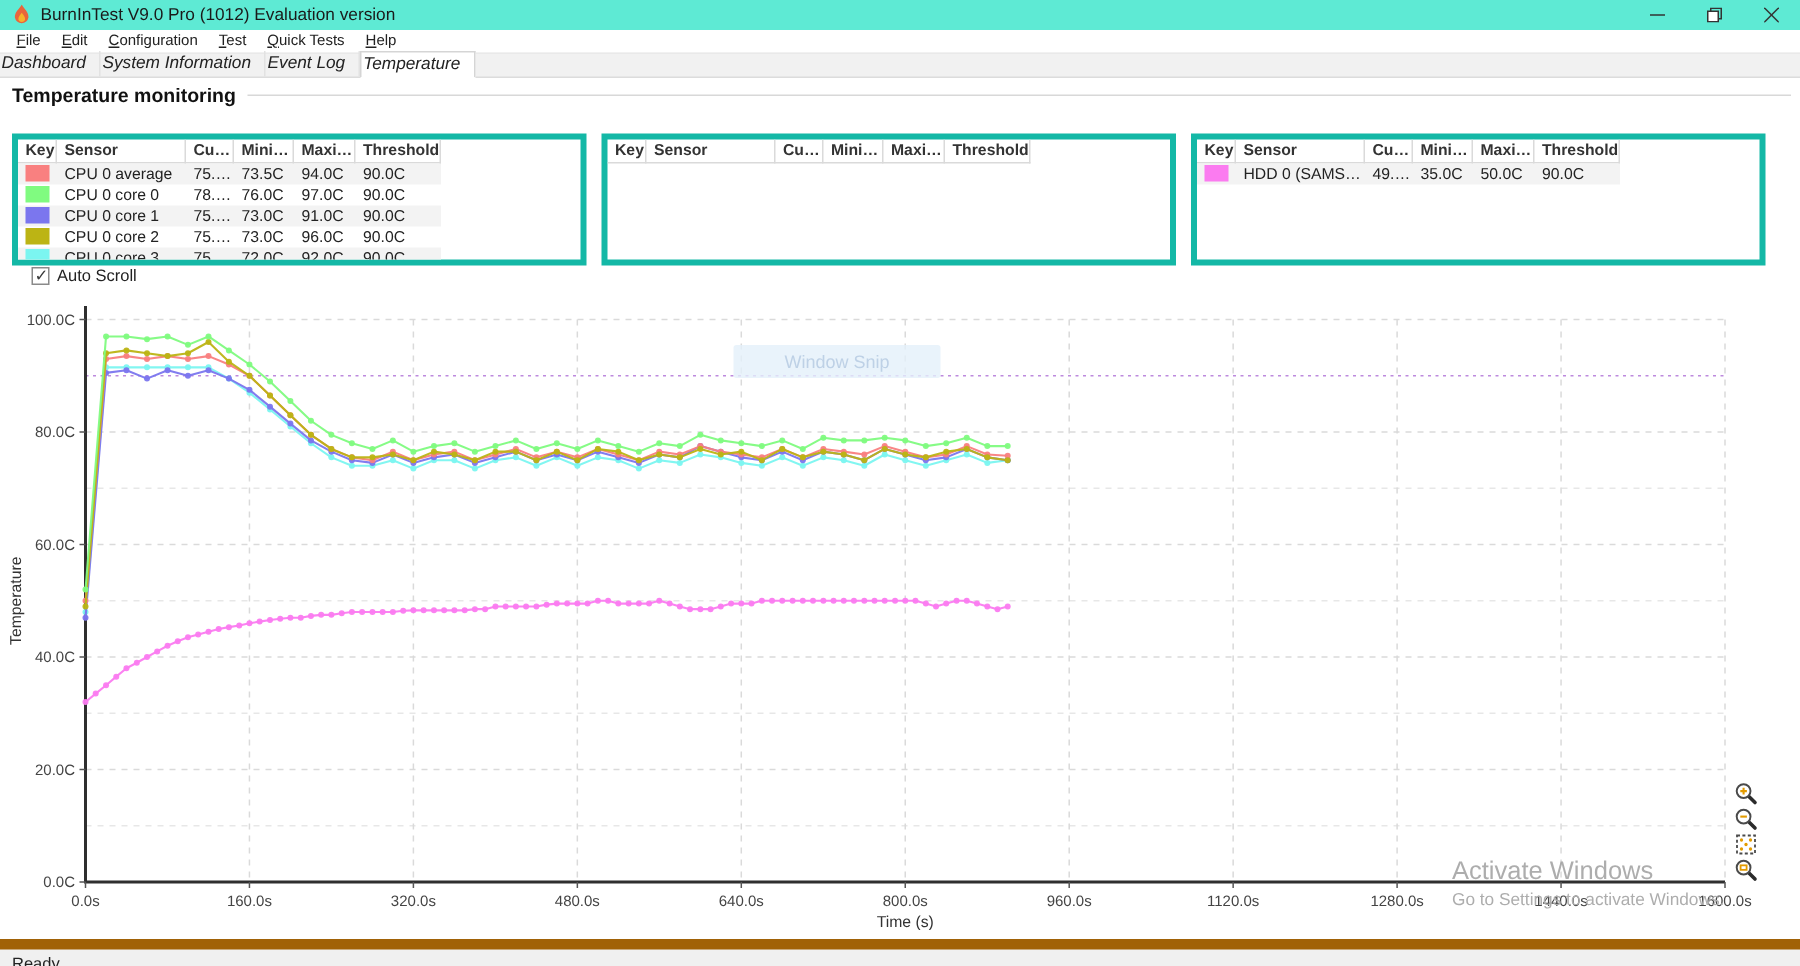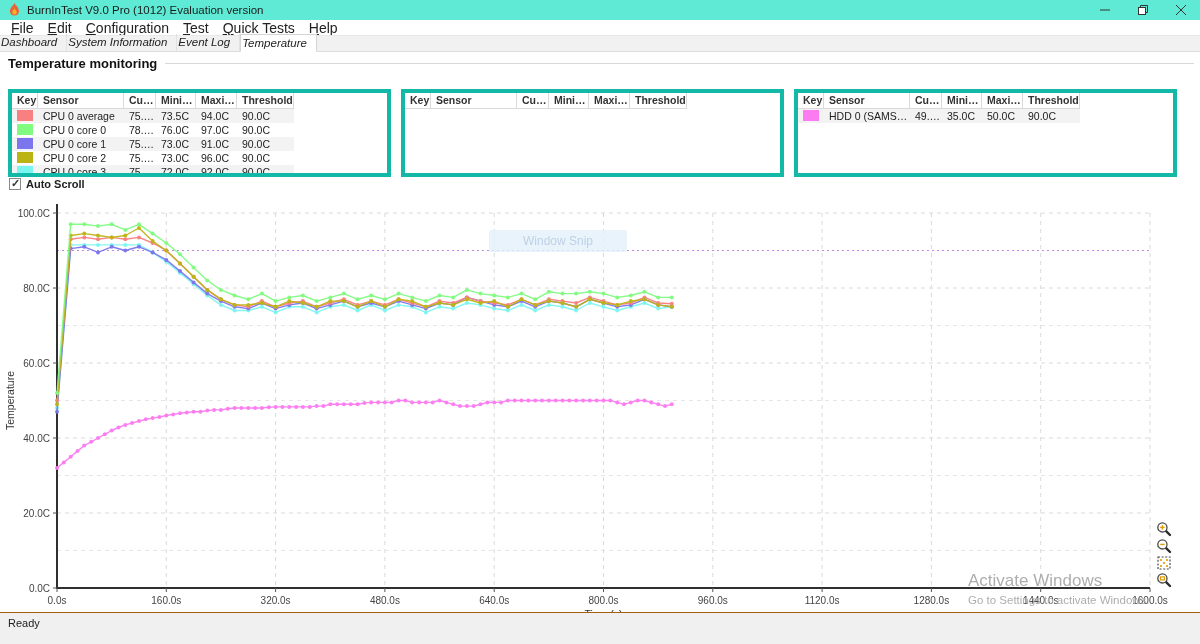--- a/index.html
+++ b/index.html
@@ -13,21 +13,21 @@
   
   .titlebar { position:absolute; top:0; left:0; right:0; height:20px; background:#5eead4;
     display:flex; align-items:center; padding-left:8px; }
   .titlebar .app-icon { width:13px; height:15px; margin-right:6px; }
   .titlebar .title { font-size:11.5px; color:#1a1a1a; }
   .win-controls { position:absolute; right:0; top:0; height:20px; display:flex; }
   .win-btn { width:38px; height:20px; display:flex; align-items:center; justify-content:center; }
 
   
   .menubar { position:absolute; top:20px; left:0; right:0; height:15px; background:#fff;
-    display:flex; align-items:center; padding-left:4px; font-size:14px; }
+    display:flex; align-items:center; padding-left:4px; font-size:10px; }
   .menu-item { padding:0 7px; cursor:default; }
 
   
   .tabbar { position:absolute; top:35px; left:0; right:0; height:17px; background:#f1f1f1;
     display:flex; align-items:flex-end; border-top:1px solid #e9e9e9; border-bottom:1px solid #dcdcdc; }
   .tab { font-size:11.5px; padding:2px 9px 1px 1px; height:17px; border-right:1px solid #e2e2e2; color:#222;font-style:italic; }
   .tab.active { background:#fff; border:1px solid #d5d5d5; border-bottom:1px solid #fff; margin-bottom:-1px; height:18px; }
 
   
   .heading-row { position:absolute; top:56px; left:8px; right:6px; display:flex; align-items:center;text-align:center; }
@@ -40,21 +40,21 @@
   .sensor-panel.p1 { left:8px; } .sensor-panel.p2 { left:401px; } .sensor-panel.p3 { left:794px; }
   .t-row { display:grid; grid-template-columns:26px 86px 32px 40px 41px 57px; width:282px; height:14px;
     align-items:center; font-size:10.5px; }
   .t-row.t-head { height:16px; font-weight:bold; color:#333; border-bottom:1px solid #dadada; }
   .t-head .t-cell { border-right:1px solid #dadada; height:16px; line-height:15px; }
   .t-row.stripe { background:#f3f3f3; }
   .t-cell { padding-left:5px; white-space:nowrap; overflow:hidden; text-overflow:ellipsis; }
   .swatch { display:inline-block; width:16px; height:11px; margin-top:1px; }
 
   
-  .autoscroll { position:absolute; top:178px; left:9px; display:flex; align-items:center; font-size:11px;font-weight:bold; }
+  .autoscroll { position:absolute; top:178px; left:21px; display:flex; align-items:center; font-size:11px; }
   .checkbox { width:12px; height:12px; border:1px solid #8a8a8a; background:#fff; position:relative; margin-right:5px; }
   .checkbox.checked::after { content:"\2713"; position:absolute; left:1px; top:-2px; font-size:11px; color:#3a3a3a; }
 
   
   .chart-wrap { position:absolute; top:192px; left:0; width:1200px; height:428px; }
   .chart-wrap svg { display:block; }
   .tick { font-size:10px; fill:#444; font-family:"Liberation Sans", sans-serif; }
   .axis-label { font-size:10.5px; fill:#333; font-family:"Liberation Sans", sans-serif; }
 
   
@@ -63,22 +63,22 @@
 
   
   .window-snip { position:absolute; left:489px; top:230px; width:138px; height:22px;
     background:rgba(227,240,250,0.8); border-radius:2px; color:#bed1e6; font-size:12px;
     display:flex; align-items:center; justify-content:center; pointer-events:none; }
   .watermark { position:absolute; left:968px; top:571px; color:#9f9f9f; pointer-events:none; }
   .watermark .wm1 { font-size:17px; opacity:.85; }
   .watermark .wm2 { font-size:11.5px; color:#adadad; margin-top:3px; }
 
   
-  .statusbar { position:absolute; left:0; right:0; bottom:0; height:32px; background:#f0f0f0;
-    border-top:1px solid #a16207; font-size:11px; color:#222; line-height:21px; padding-left:8px; }
+  .statusbar { position:absolute; left:0; right:0; bottom:0; height:18px; background:#f0f0f0;
+    border-top:7px solid #a16207; font-size:11px; color:#222; line-height:21px; padding-left:8px; }
 </style>
 </head>
 <body>
 
 <div class="titlebar">
   <svg class="app-icon" viewBox="0 0 12 14">
     <path d="M6 0 C7.6 3 10.2 4.4 10.2 8 A4.3 4.3 0 0 1 1.7 8 C1.7 4.4 4.4 3 6 0 Z" fill="#e8653c"></path>
     <path d="M6 5.2 C6.9 6.7 8.1 7.3 8.1 9.2 A2.15 2.15 0 0 1 3.9 9.2 C3.9 7.3 5.1 6.7 6 5.2 Z" fill="#f6b22a"></path>
   </svg>
   <span class="title">BurnInTest V9.0 Pro (1012) Evaluation version</span>

